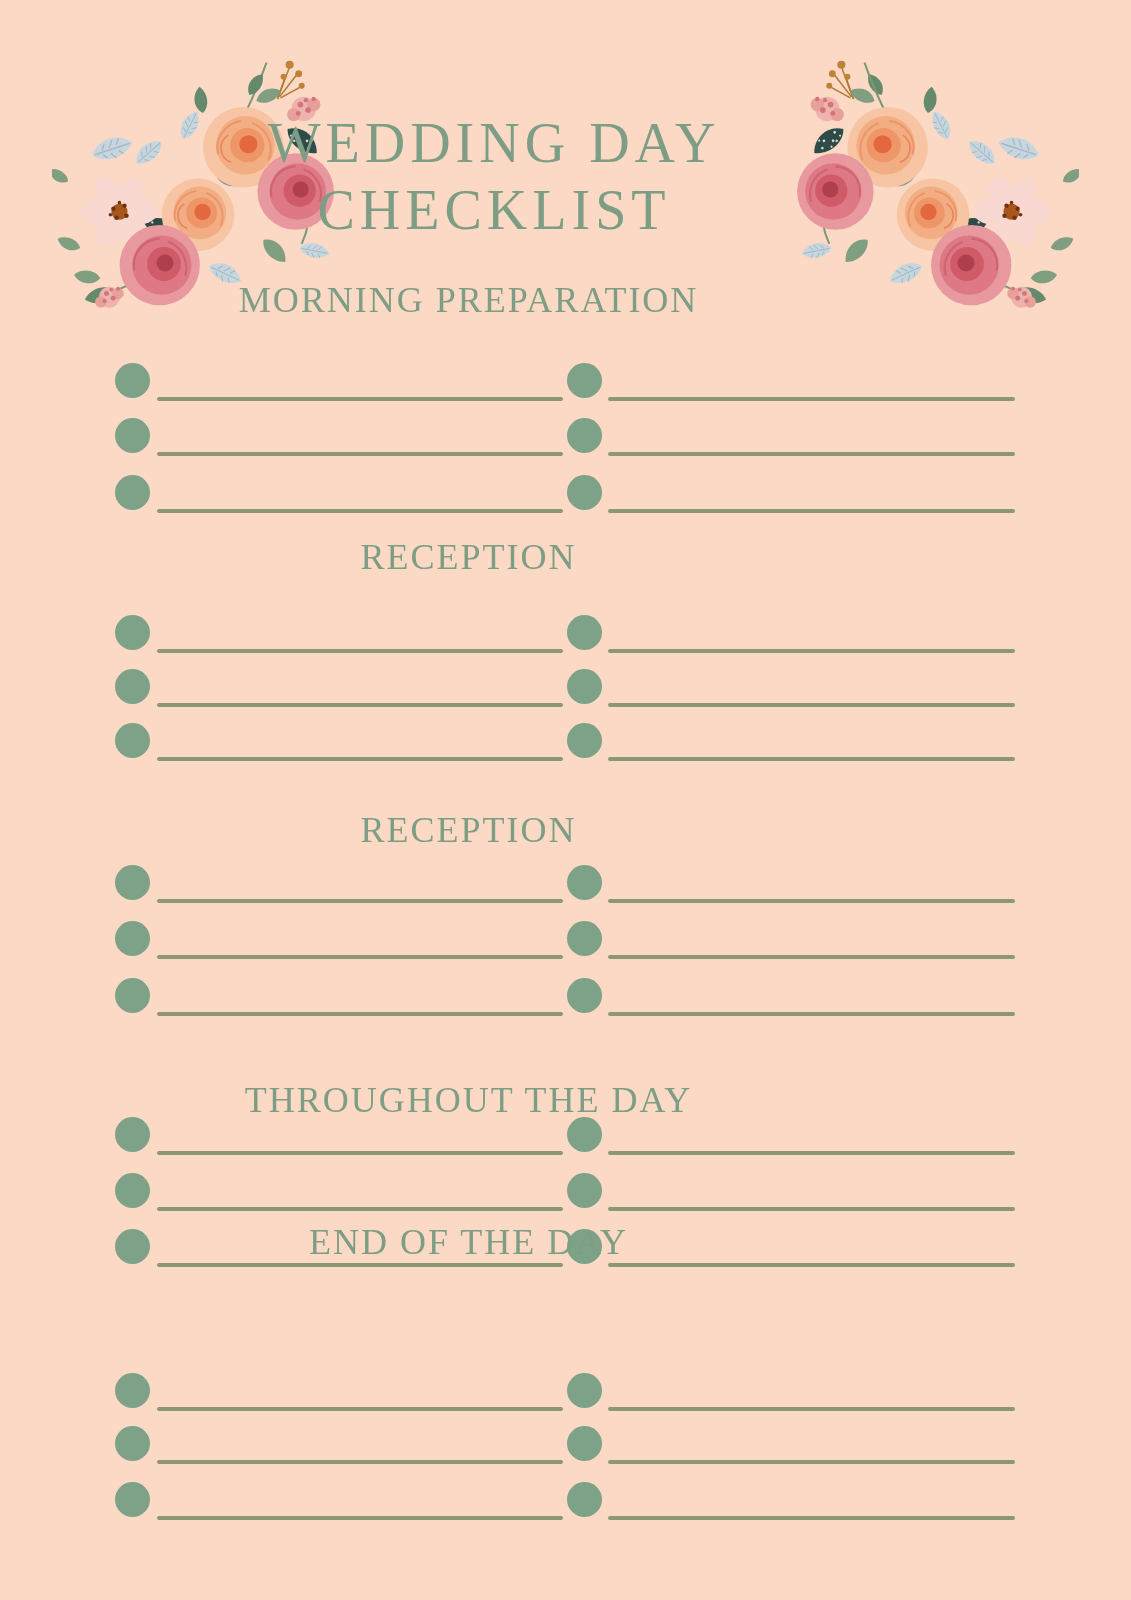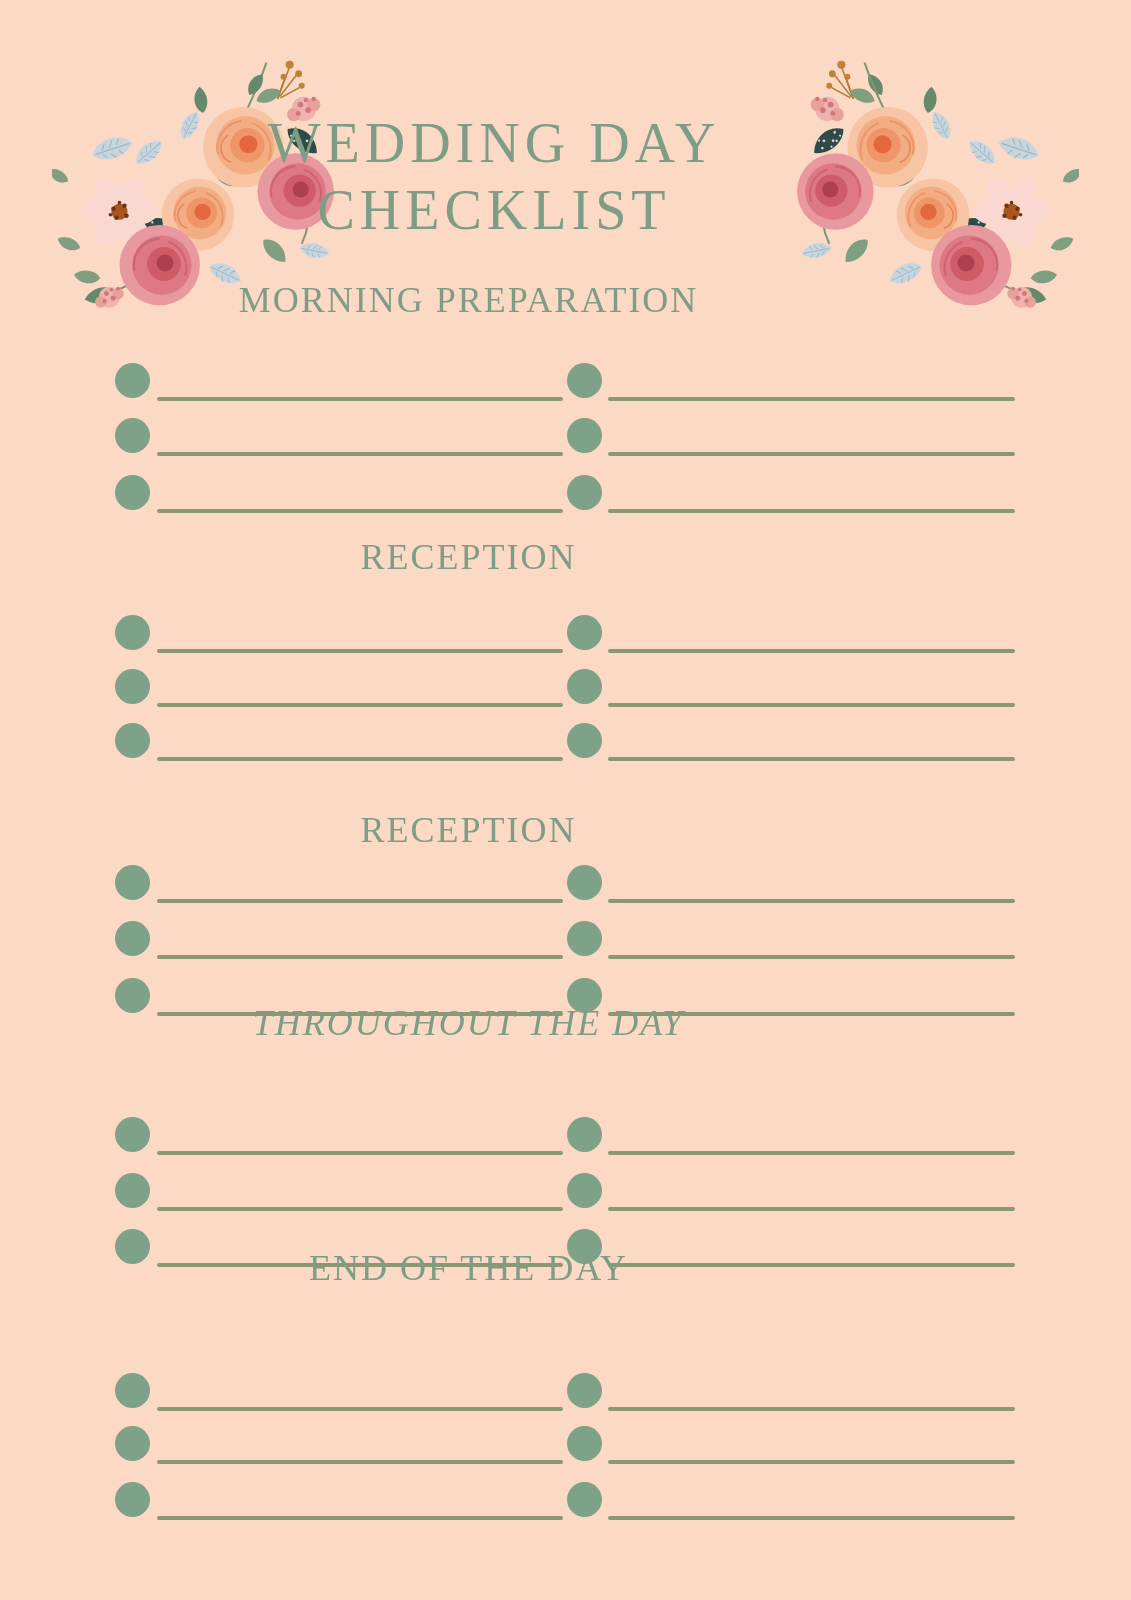--- a/index.html
+++ b/index.html
@@ -310,42 +310,42 @@
           <span class="blank-line c2"></span>
         </div>
         <div class="row" style="top: 978px;">
           <span class="bullet c1"></span>
           <span class="blank-line c1"></span>
           <span class="bullet c2"></span>
           <span class="blank-line c2"></span>
         </div>
       </div>
       <div>
-        <div class="section-heading" style="top: 1001px; font-style: italic;">THROUGHOUT THE DAY</div>
+        <div class="section-heading" style="top: 1078px;">THROUGHOUT THE DAY</div>
         <div class="row" style="top: 1117px;">
           <span class="bullet c1"></span>
           <span class="blank-line c1"></span>
           <span class="bullet c2"></span>
           <span class="blank-line c2"></span>
         </div>
         <div class="row" style="top: 1173px;">
           <span class="bullet c1"></span>
           <span class="blank-line c1"></span>
           <span class="bullet c2"></span>
           <span class="blank-line c2"></span>
         </div>
         <div class="row" style="top: 1229px;">
           <span class="bullet c1"></span>
           <span class="blank-line c1"></span>
           <span class="bullet c2"></span>
           <span class="blank-line c2"></span>
         </div>
       </div>
       <div>
-        <div class="section-heading" style="top: 1246px; font-family: Liberation Serif, serif;">END OF THE DAY</div>
+        <div class="section-heading" style="top: 1220px; font-family: Liberation Serif, serif;">END OF THE DAY</div>
         <div class="row" style="top: 1373px;">
           <span class="bullet c1"></span>
           <span class="blank-line c1"></span>
           <span class="bullet c2"></span>
           <span class="blank-line c2"></span>
         </div>
         <div class="row" style="top: 1426px;">
           <span class="bullet c1"></span>
           <span class="blank-line c1"></span>
           <span class="bullet c2"></span>

